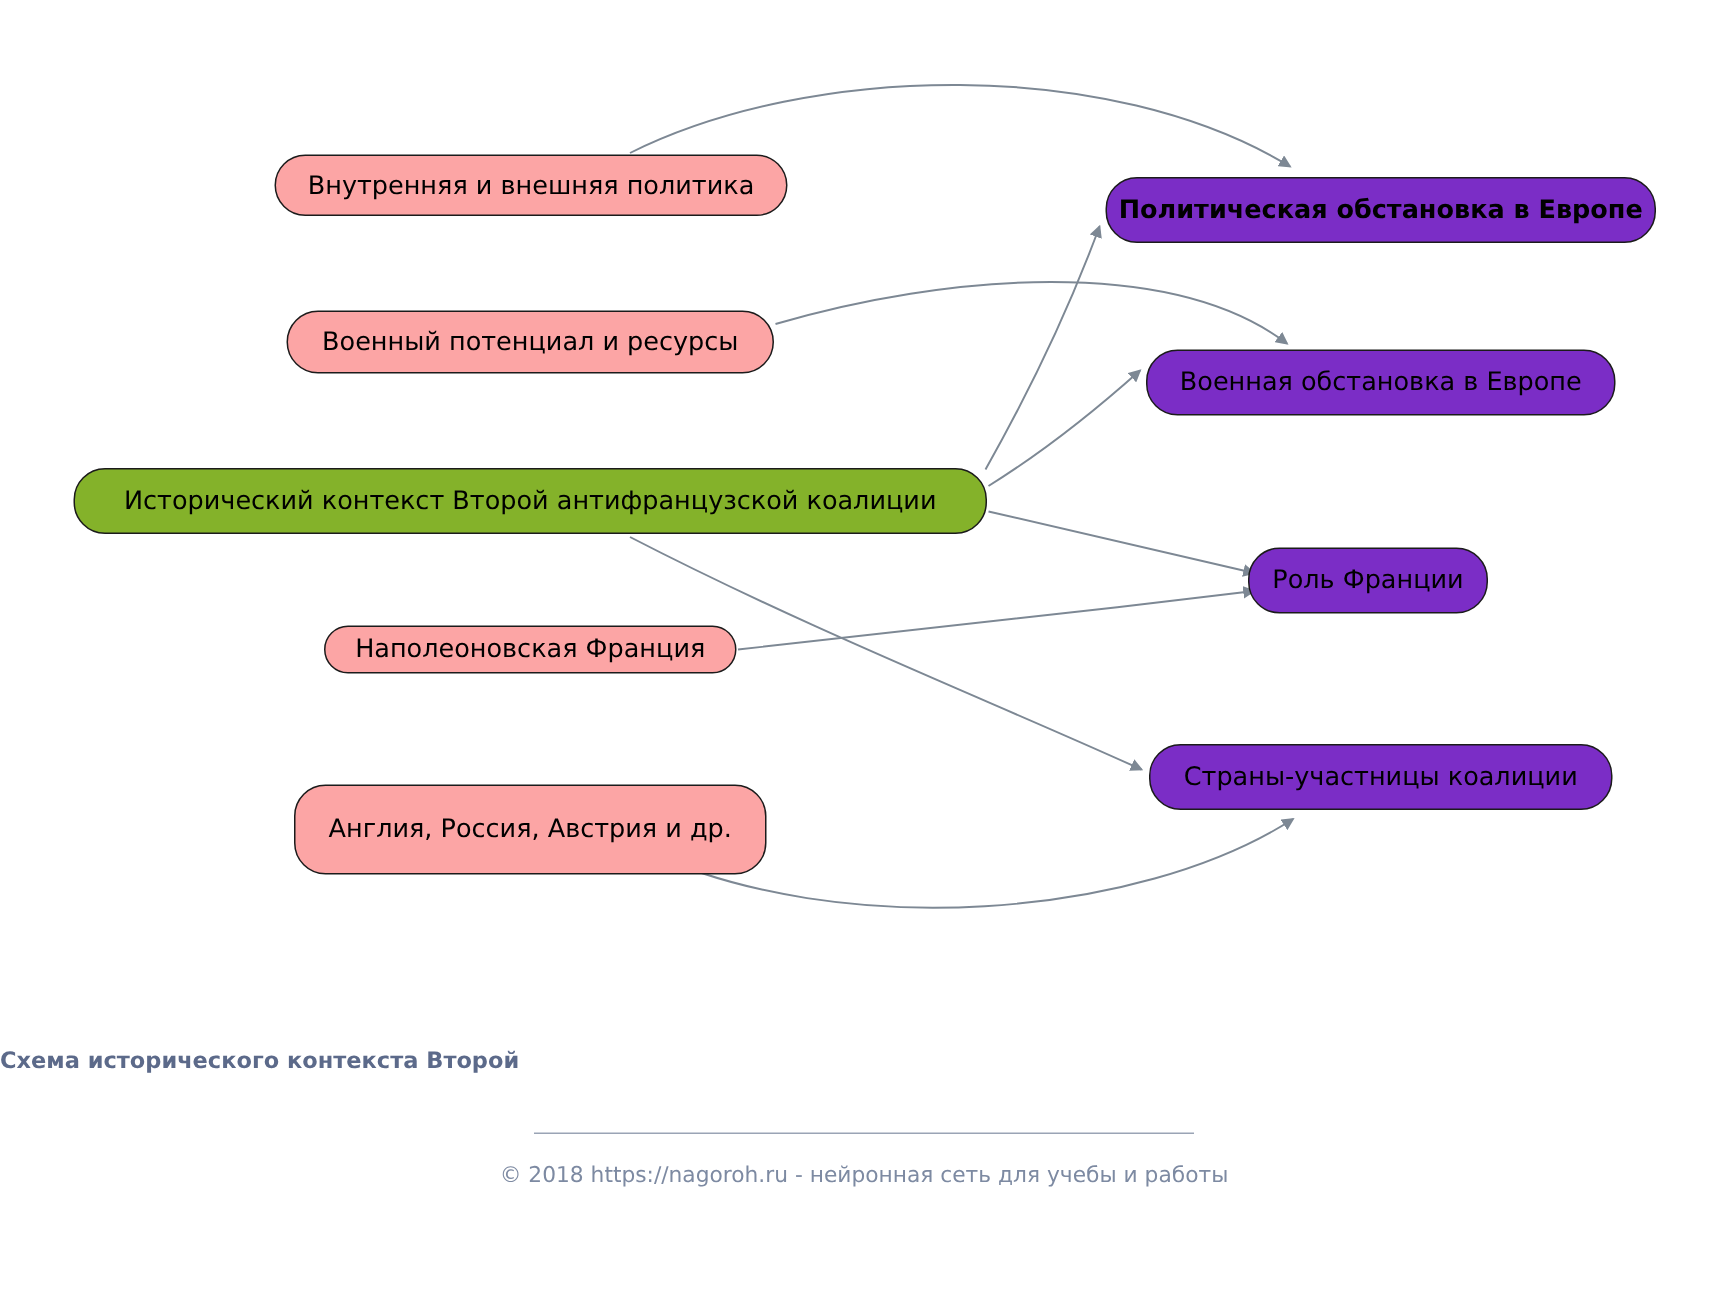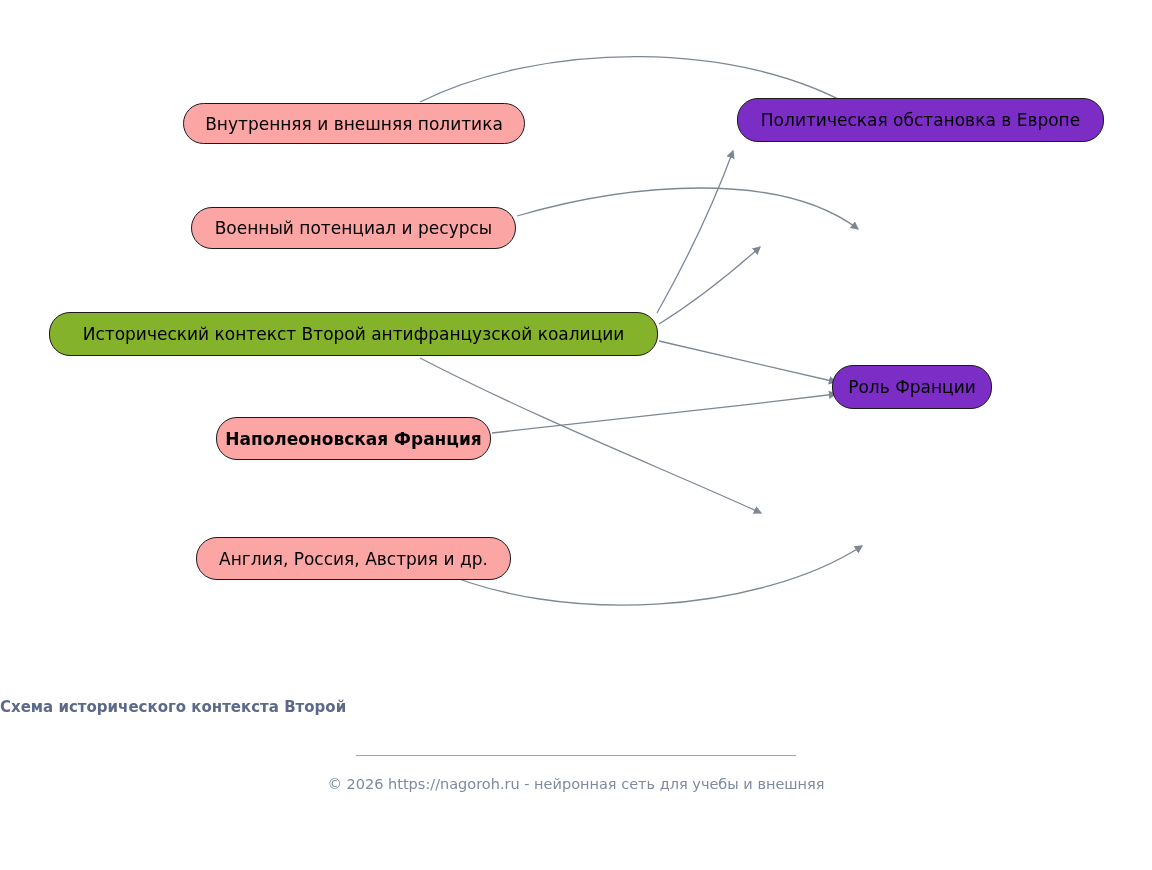--- a/index.html
+++ b/index.html
@@ -95,31 +95,33 @@
       <path d="M 430,567 C 560,628 760,612 862,546" marker-end="url(#arrow)"></path>
     </g>
   </svg>
 
   <div class="node source" style="left:183px; top:103px; width:342px; height:41px;">Внутренняя и внешняя политика</div>
 
   <div class="node root" style="left:49px; top:312px; width:609px; height:44px;">Исторический контекст Второй антифранцузской коалиции</div>
 
   <div class="node source" style="left:191px; top:207px; width:325px; height:42px;">Военный потенциал и ресурсы</div>
 
-  <div class="node source" style="left:216px; top:417px; width:275px; height:43px;font-weight:bold;">Наполеоновская Франция</div>
+  <div class="node source" style="left:216px; top:417px; width:275px; height:32px;">Наполеоновская Франция</div>
 
-  <div class="node source" style="left:196px; top:537px; width:315px; height:43px;">Англия, Россия, Австрия и др.</div>
+  <div class="node source" style="left:196px; top:523px; width:315px; height:60px;">Англия, Россия, Австрия и др.</div>
 
-  <div class="node target" style="left:737px; top:98px; width:367px; height:44px;">Политическая обстановка в Европе</div>
+  <div class="node target" style="left:737px; top:118px; width:367px; height:44px;font-weight:bold;">Политическая обстановка в Европе</div>
 
+  <div class="node target" style="left:764px; top:233px; width:313px; height:44px;">Военная обстановка в Европе</div>
 
   <div class="node target" style="left:832px; top:365px; width:160px; height:44px;">Роль Франции</div>
 
+  <div class="node target" style="left:766px; top:496px; width:309px; height:44px;">Страны-участницы коалиции</div>
 
   <div class="footer-title">
     <div>Схема исторического контекста Второй</div>
   </div>
 
   <div class="divider"></div>
 
-  <div class="copyright"><span>© 2026 </span><span class="link">https://nagoroh.ru</span><span> - нейронная сеть для учебы и внешняя</span></div>
+  <div class="copyright"><span>© 2018 </span><span class="link">https://nagoroh.ru</span><span> - нейронная сеть для учебы и работы</span></div>
 
 </div>
 
 </body></html>

